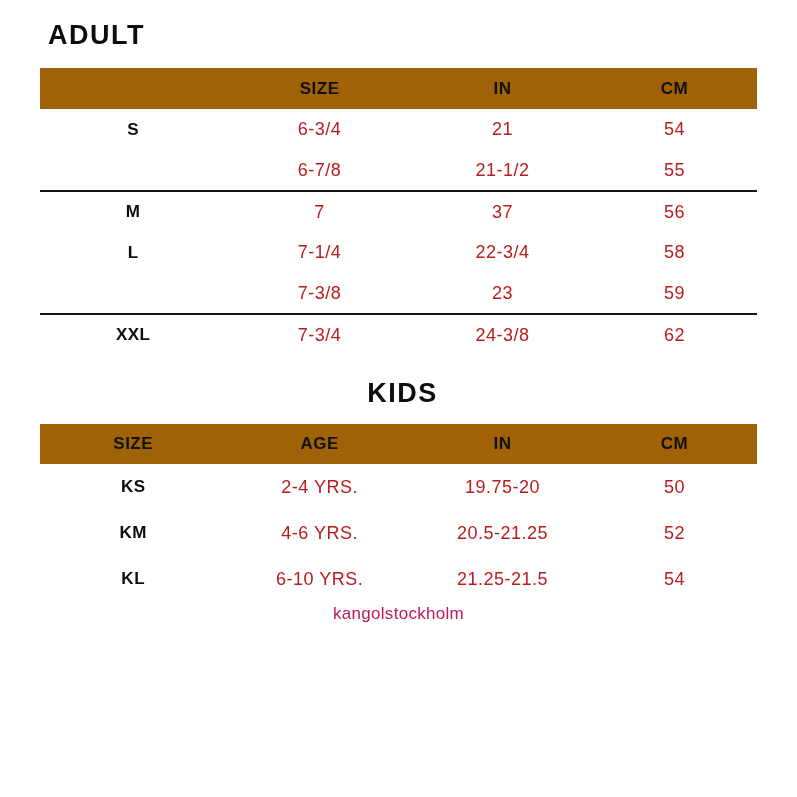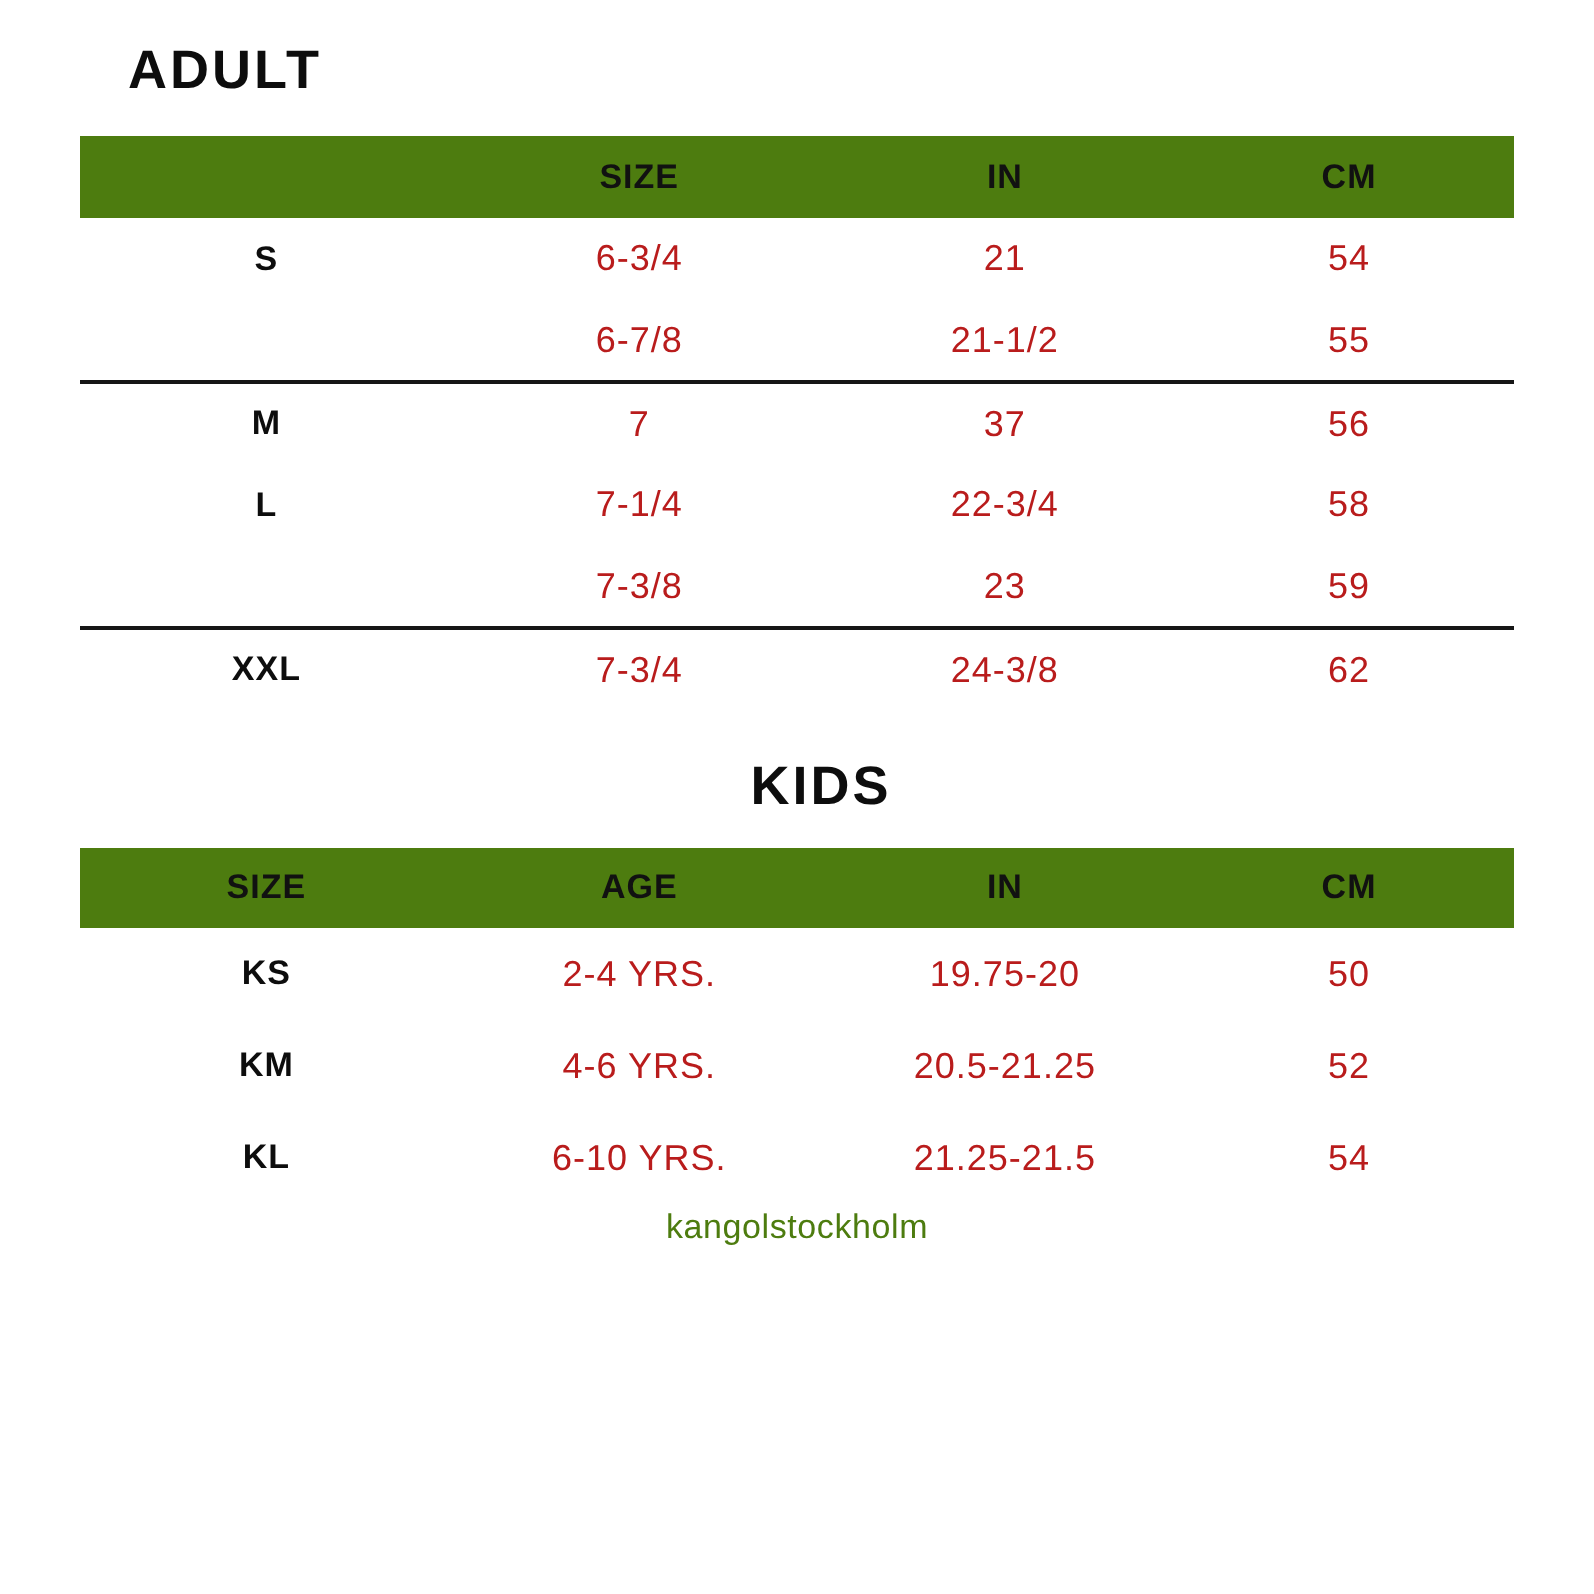--- a/index.html
+++ b/index.html
@@ -12,32 +12,32 @@
     font-family: "Liberation Sans", sans-serif;
     overflow: hidden;
   }
   .page { padding: 20px 40px 0 40px; }
 
   .section-title {
     font-size: 27px;
     font-weight: 800;
     letter-spacing: 1.5px;
     color: #0d0d0d;
-    margin: 0 0 17px 24px;
+    margin: 0 0 17px 8px;
     line-height: 1.15;
   }
   .section-title.kids { margin-top: 23px; margin-bottom: 15px; text-align: center; }
 
   table.size-table {
     width: 100%;
     border-collapse: collapse;
     table-layout: fixed;
   }
   table.size-table thead th {
-    background: #4d7c0f;
+    background: #a16207;
     height: 41px;
     font-size: 17px;
     font-weight: 700;
     letter-spacing: 0.5px;
     color: #111111;
     text-align: center;
     padding: 0;
   }
   table.size-table td {
     height: 41px;
@@ -55,21 +55,21 @@
     color: #0d0d0d;
     letter-spacing: 0.5px;
   }
   tr.group-end td { border-bottom: 2px solid #161616; }
 
   table.kids-table thead th { height: 40px; }
   table.kids-table td { height: 46px; }
 
   .watermark {
     text-align: center;
-    color: #4d7c0f;
+    color: #be185d;
     font-size: 17px;
     margin-top: 2px;
     letter-spacing: 0.3px;
   }
 </style>
 </head>
 <body>
 
 <div class="page">
 

